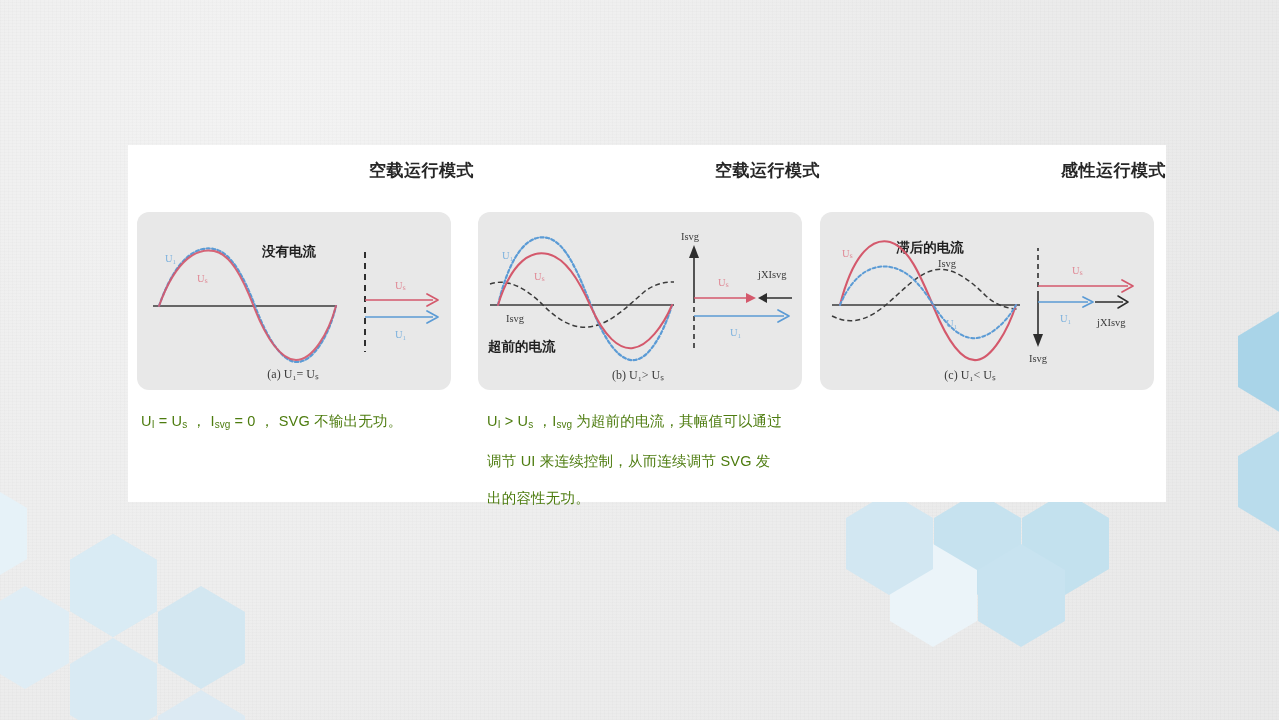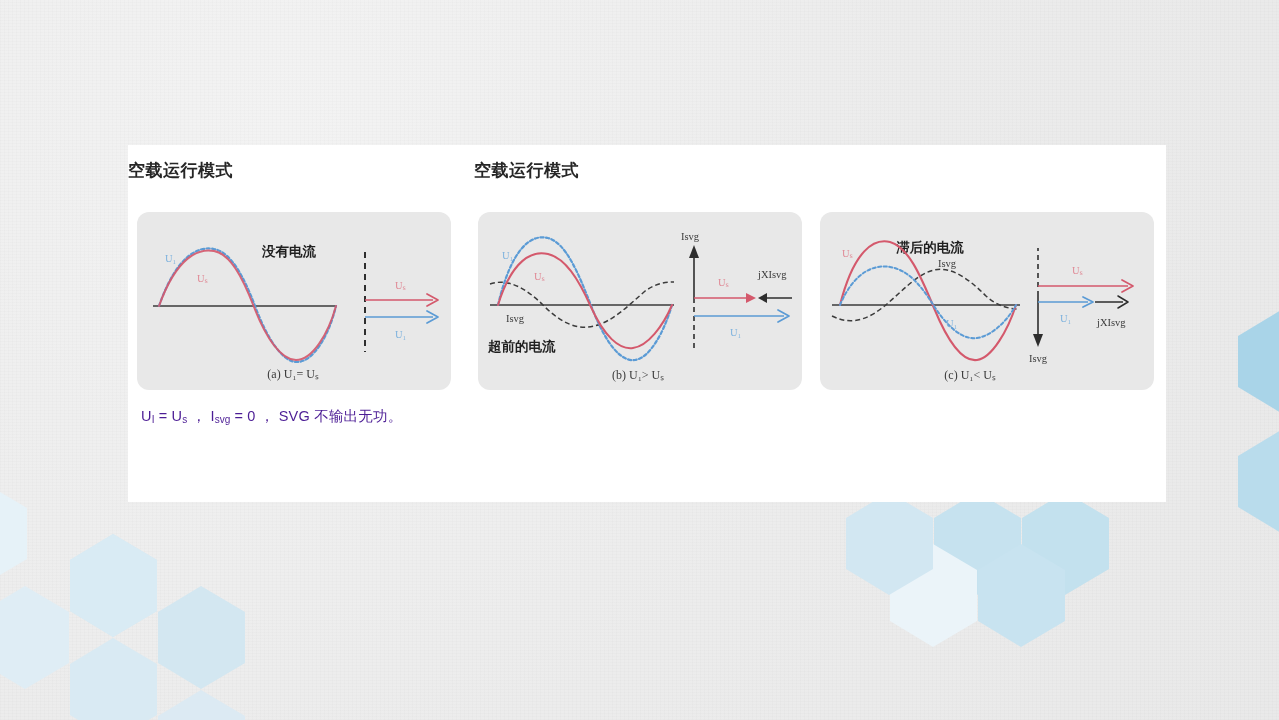--- a/index.html
+++ b/index.html
@@ -51,21 +51,21 @@
     inset: 0;
     display: flex;
   }
   .col {
     flex: 1 1 0;
     position: relative;
     padding: 0;
   }
   .col-1 { width: 345px; }
   .panel-title {
-    text-align: left;
+    text-align: right;
     font-size: 17px;
     font-weight: bold;
     color: #262626;
     letter-spacing: 0.5px;
     margin-top: 14px;
     height: 24px;
     line-height: 24px;
   }
   .figure-box {
     position: absolute;
@@ -78,22 +78,22 @@
     overflow: hidden;
   }
   .col-2 .figure-box { left: 4px; right: 18px; }
   .col-3 .figure-box { left: 0px; right: 12px; }
   .caption {
     position: absolute;
     top: 258px;
     left: 13px;
     right: 37px;
     font-size: 14.5px;
-    line-height: 27px;
-    color: #4c1d95;
+    line-height: 37px;
+    color: #4d7c0f;
     letter-spacing: 0.2px;
   }
   .caption .sub {
     font-size: 10px;
     vertical-align: -0.18em;
     letter-spacing: 0;
   }
   svg { display: block; }
 </style>
 </head>
@@ -209,23 +209,25 @@
             <text x="280" y="66" font-size="10.5" font-family="'Liberation Serif',serif" fill="#3b3b3b" id="n2-pj">jXIsvg</text>
 
             <line x1="216" y1="104" x2="306" y2="104" stroke="#5b9bd5" stroke-width="1.7"></line>
             <path d="M 300,98 L 311,104 L 300,110" fill="none" stroke="#5b9bd5" stroke-width="1.7" stroke-linecap="round" stroke-linejoin="round"></path>
             <text x="252" y="124" font-size="10.5" font-family="'Liberation Serif',serif" fill="#7fb3de" id="n2-pui">U₁</text>
 
             <text x="160" y="167" font-size="12" font-family="'Liberation Serif',serif" fill="#3b3b3b" text-anchor="middle" id="n2-sub">(b)  U₁&gt; Uₛ</text>
           </svg>
         </div>
 
+        <div class="caption" id="cap2"><span>U</span><span class="sub">I</span><span> &gt; U</span><span class="sub">s</span><span> ，I</span><span class="sub">svg</span><span> 为超前的电流，其幅值可以通过调节 UI 来连续控制，从而连续调节 SVG 发出的容性无功。</span></div>
       </div>
 
       <div class="col col-3">
+        <div class="panel-title">感性运行模式</div>
 
         <div class="figure-box">
           <svg width="330" height="178" viewBox="0 0 330 178">
             <text x="110" y="40" font-size="13.5" font-family="'Liberation Sans',sans-serif" fill="#1f1f1f" text-anchor="middle" font-weight="600" id="n3-note">滞后的电流</text>
 
             <line x1="12" y1="93" x2="200" y2="93" stroke="#3b3b3b" stroke-width="1.4"></line>
 
             <path d="M 12,104 C 28,112 44,110 62,96 C 80,82 96,62 114,58
                      C 132,54 150,68 166,84 C 176,93 188,97 198,97" fill="none" stroke="#3b3b3b" stroke-width="1.5" stroke-dasharray="5 3"></path>
 

